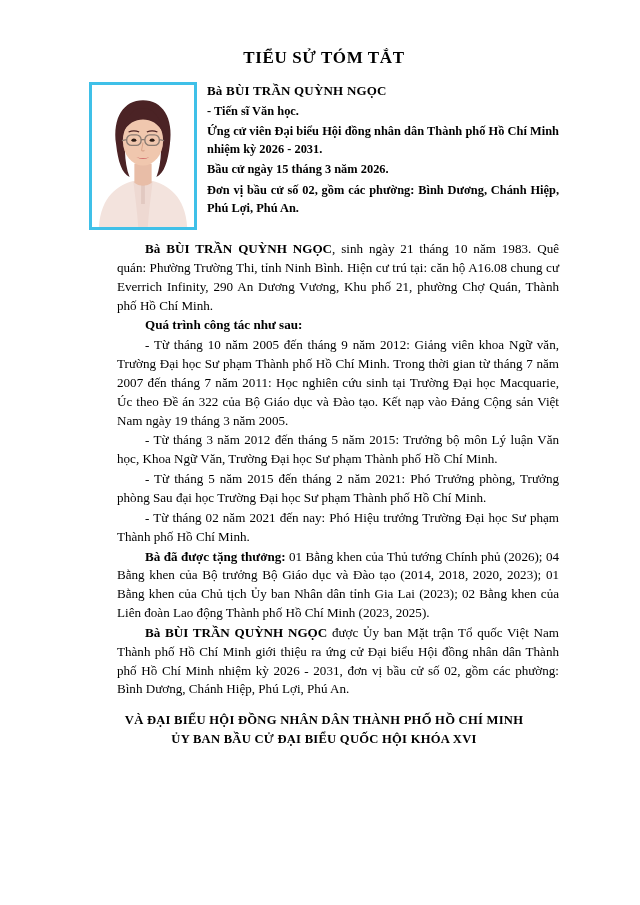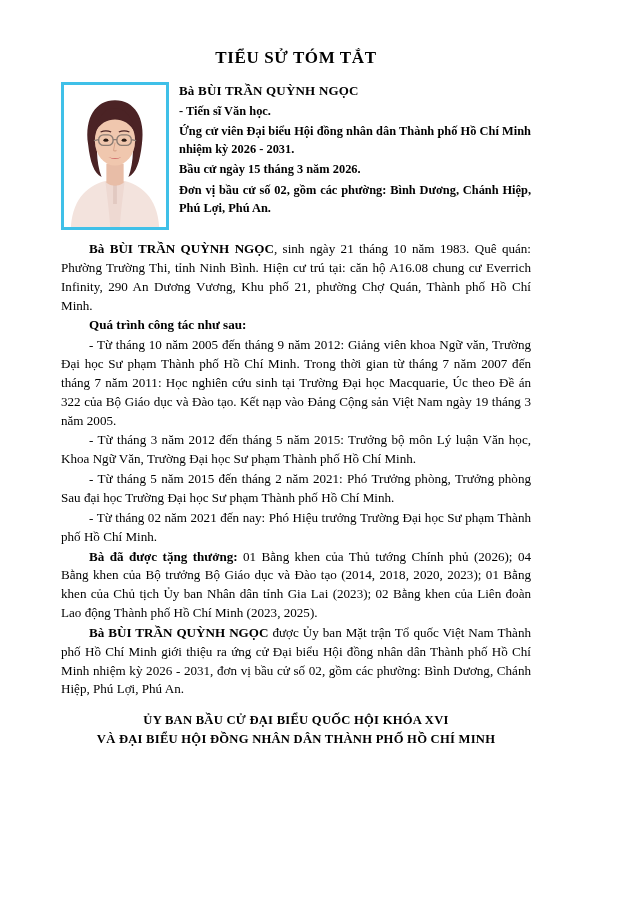--- a/index.html
+++ b/index.html
@@ -15,21 +15,21 @@
     position: relative;
     width: 640px;
     height: 905px;
     margin: 0 auto;
     background: #ffffff;
     box-sizing: border-box;
     overflow: hidden;
   }
   .content {
     position: absolute;
-    left: 61px;
+    left: 89px;
     top: 48px;
     width: 470px;
   }
 
   
   .doc-title {
     text-align: center;
     font-weight: bold;
     font-size: 17px;
     letter-spacing: 0.6px;
@@ -77,20 +77,21 @@
     margin-bottom: 2px;
   }
 
   
   .body-text {
     font-size: 13.1px;
     line-height: 1.44;
     text-align: justify;
     color: #000;
     margin-top: 10px;
+    margin-left: 28px;
   }
   .body-text p {
     margin: 0 0 1px 0;
     text-indent: 28px;
   }
   .body-text b {
     font-weight: bold;
   }
 
   
@@ -178,18 +179,18 @@
       <p>- Từ tháng 3 năm 2012 đến tháng 5 năm 2015: Trưởng bộ môn Lý luận Văn học, Khoa Ngữ Văn, Trường Đại học Sư phạm Thành phố Hồ Chí Minh.</p>
       <p>- Từ tháng 5 năm 2015 đến tháng 2 năm 2021: Phó Trưởng phòng, Trưởng phòng Sau đại học Trường Đại học Sư phạm Thành phố Hồ Chí Minh.</p>
       <p>- Từ tháng 02 năm 2021 đến nay: Phó Hiệu trưởng Trường Đại học Sư phạm Thành phố Hồ Chí Minh.</p>
 
       <p><b>Bà đã được tặng thưởng:</b><span> 01 Bằng khen của Thủ tướng Chính phủ (2026); 04 Bằng khen của Bộ trưởng Bộ Giáo dục và Đào tạo (2014, 2018, 2020, 2023); 01 Bằng khen của Chủ tịch Ủy ban Nhân dân tỉnh Gia Lai (2023); 02 Bằng khen của Liên đoàn Lao động Thành phố Hồ Chí Minh (2023, 2025).</span></p>
 
       <p><b>Bà BÙI TRẦN QUỲNH NGỌC</b><span> được Ủy ban Mặt trận Tổ quốc Việt Nam Thành phố Hồ Chí Minh giới thiệu ra ứng cử Đại biểu Hội đồng nhân dân Thành phố Hồ Chí Minh nhiệm kỳ 2026 - 2031, đơn vị bầu cử số 02, gồm các phường: Bình Dương, Chánh Hiệp, Phú Lợi, Phú An.</span></p>
     </div>
 
     <div class="footer-block">
+      <div>VÀ ĐẠI BIỂU HỘI ĐỒNG NHÂN DÂN THÀNH PHỐ HỒ CHÍ MINH</div>
       <div>ỦY BAN BẦU CỬ ĐẠI BIỂU QUỐC HỘI KHÓA XVI</div>
-      <div>VÀ ĐẠI BIỂU HỘI ĐỒNG NHÂN DÂN THÀNH PHỐ HỒ CHÍ MINH</div>
     </div>
 
   </div>
 </div>
 
 </body></html>

